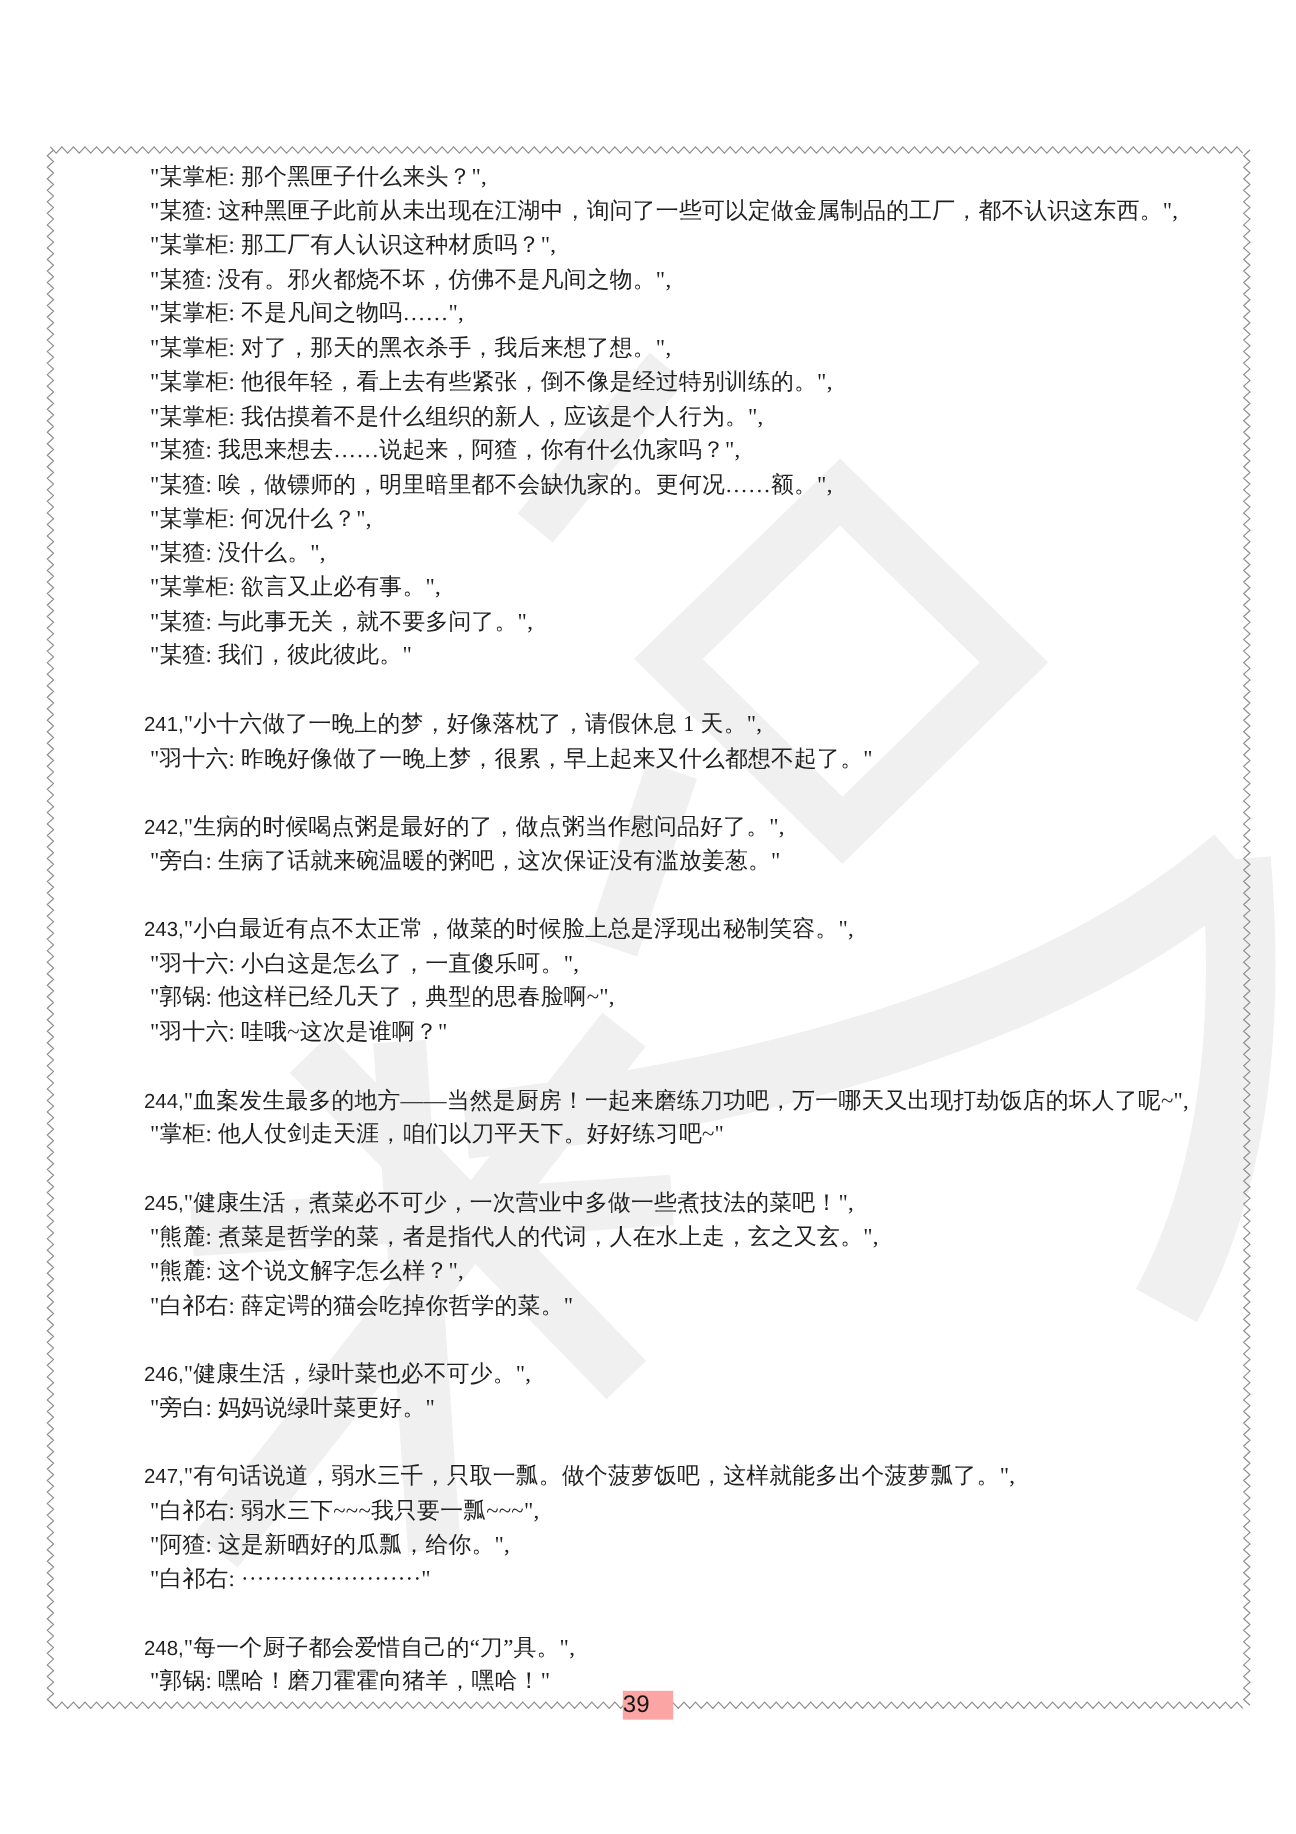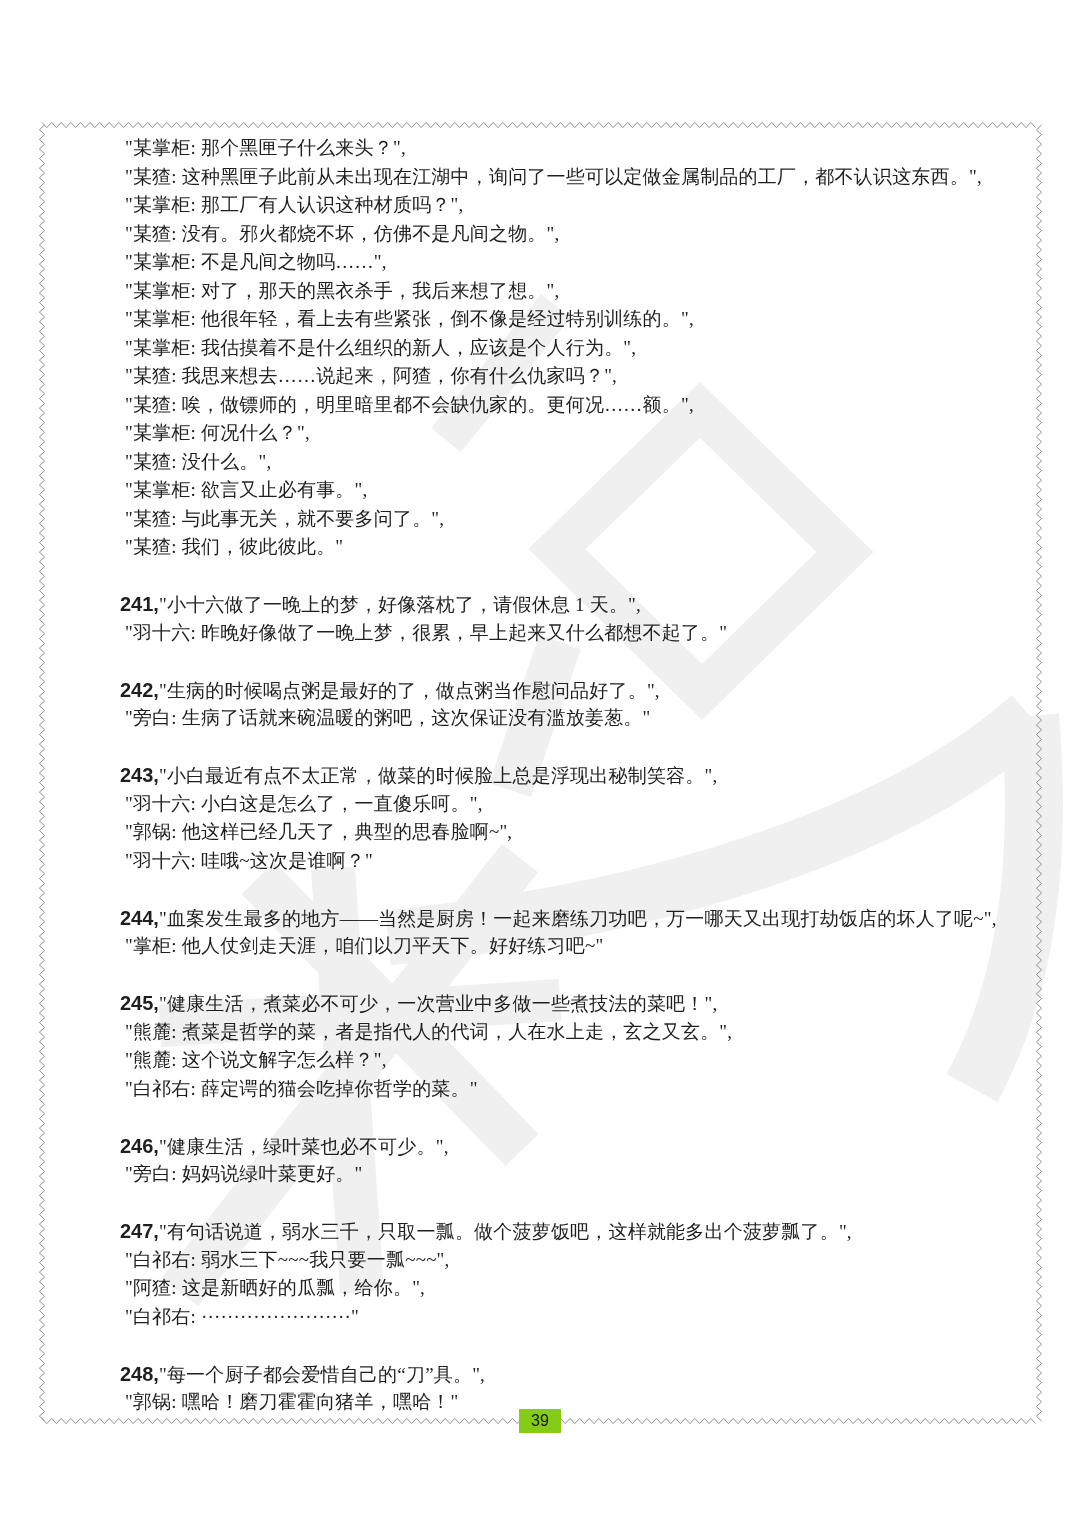--- a/index.html
+++ b/index.html
@@ -23,35 +23,34 @@
   .line{
     height:28.5px;
     line-height:28.5px;
     font-size:19px;
     color:#1f1f1f;
     white-space:pre;
     letter-spacing:0.2px;
   }
   .line .num{
     font-family:"Liberation Sans","DejaVu Sans",sans-serif;
-    font-size:20px;
-    font-weight:700;
+    font-size:17px;
+    font-weight:400;
     letter-spacing:0;
   }
   .page-number{
     position:absolute;
     left:519px;
     top:1409px;
     width:42px;
     height:24px;
     line-height:24px;
-    text-align:center;
-    background:#84cc16;
+    background:#fca5a5;
     font-family:"Liberation Sans","DejaVu Sans",sans-serif;
-    font-size:16px;
+    font-size:20px;
     color:#161616;
     z-index:3;
   }
 </style>
 </head>
 <body>
 
 <div class="page">
 
   <svg id="watermark" width="1080" height="1528" viewBox="0 0 1080 1528" aria-hidden="true">

